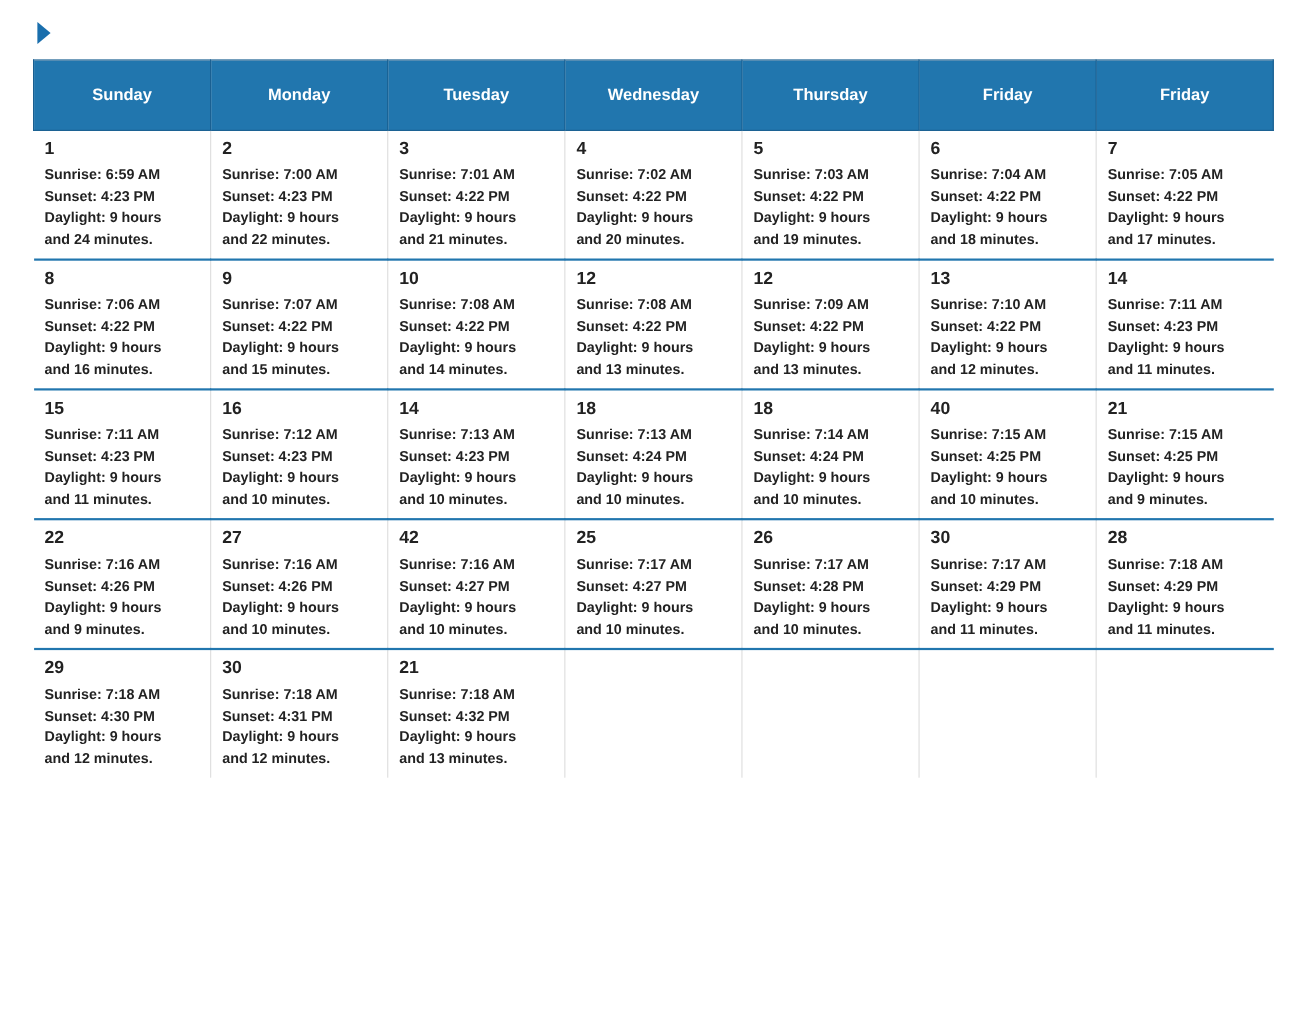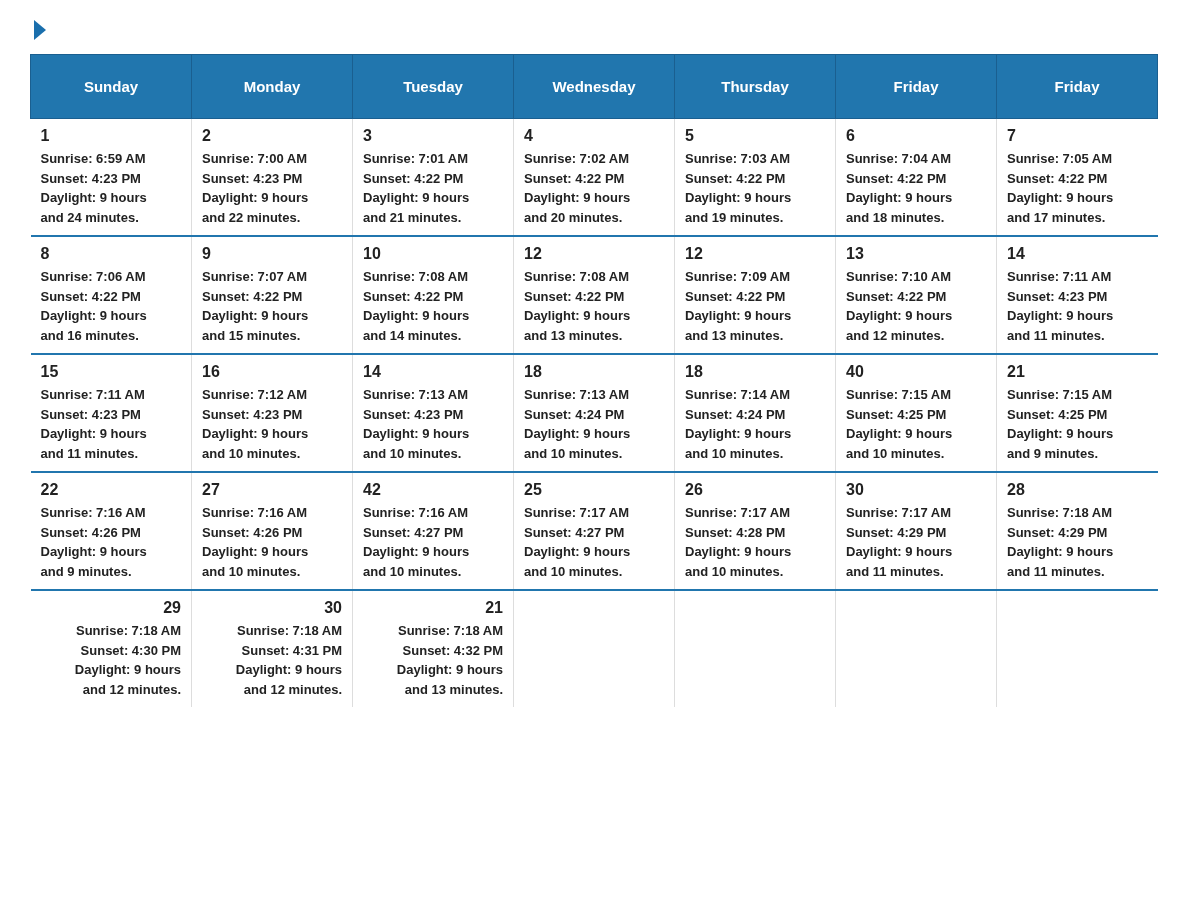--- a/index.html
+++ b/index.html
@@ -96,21 +96,20 @@
       display: block;
     }
     .day-info {
       font-size: 13px;
       line-height: 1.5;
       color: #222;
       font-weight: bold;
     }
     tbody tr:last-child {
       border-bottom: none;
-      text-align: right;
     }
   </style>
 </head>
 <body>
 
 <div class="header">
   <div class="logo">
     <div class="logo-top">
       <span class="logo-general"></span>
       <div class="logo-arrow"></div>

